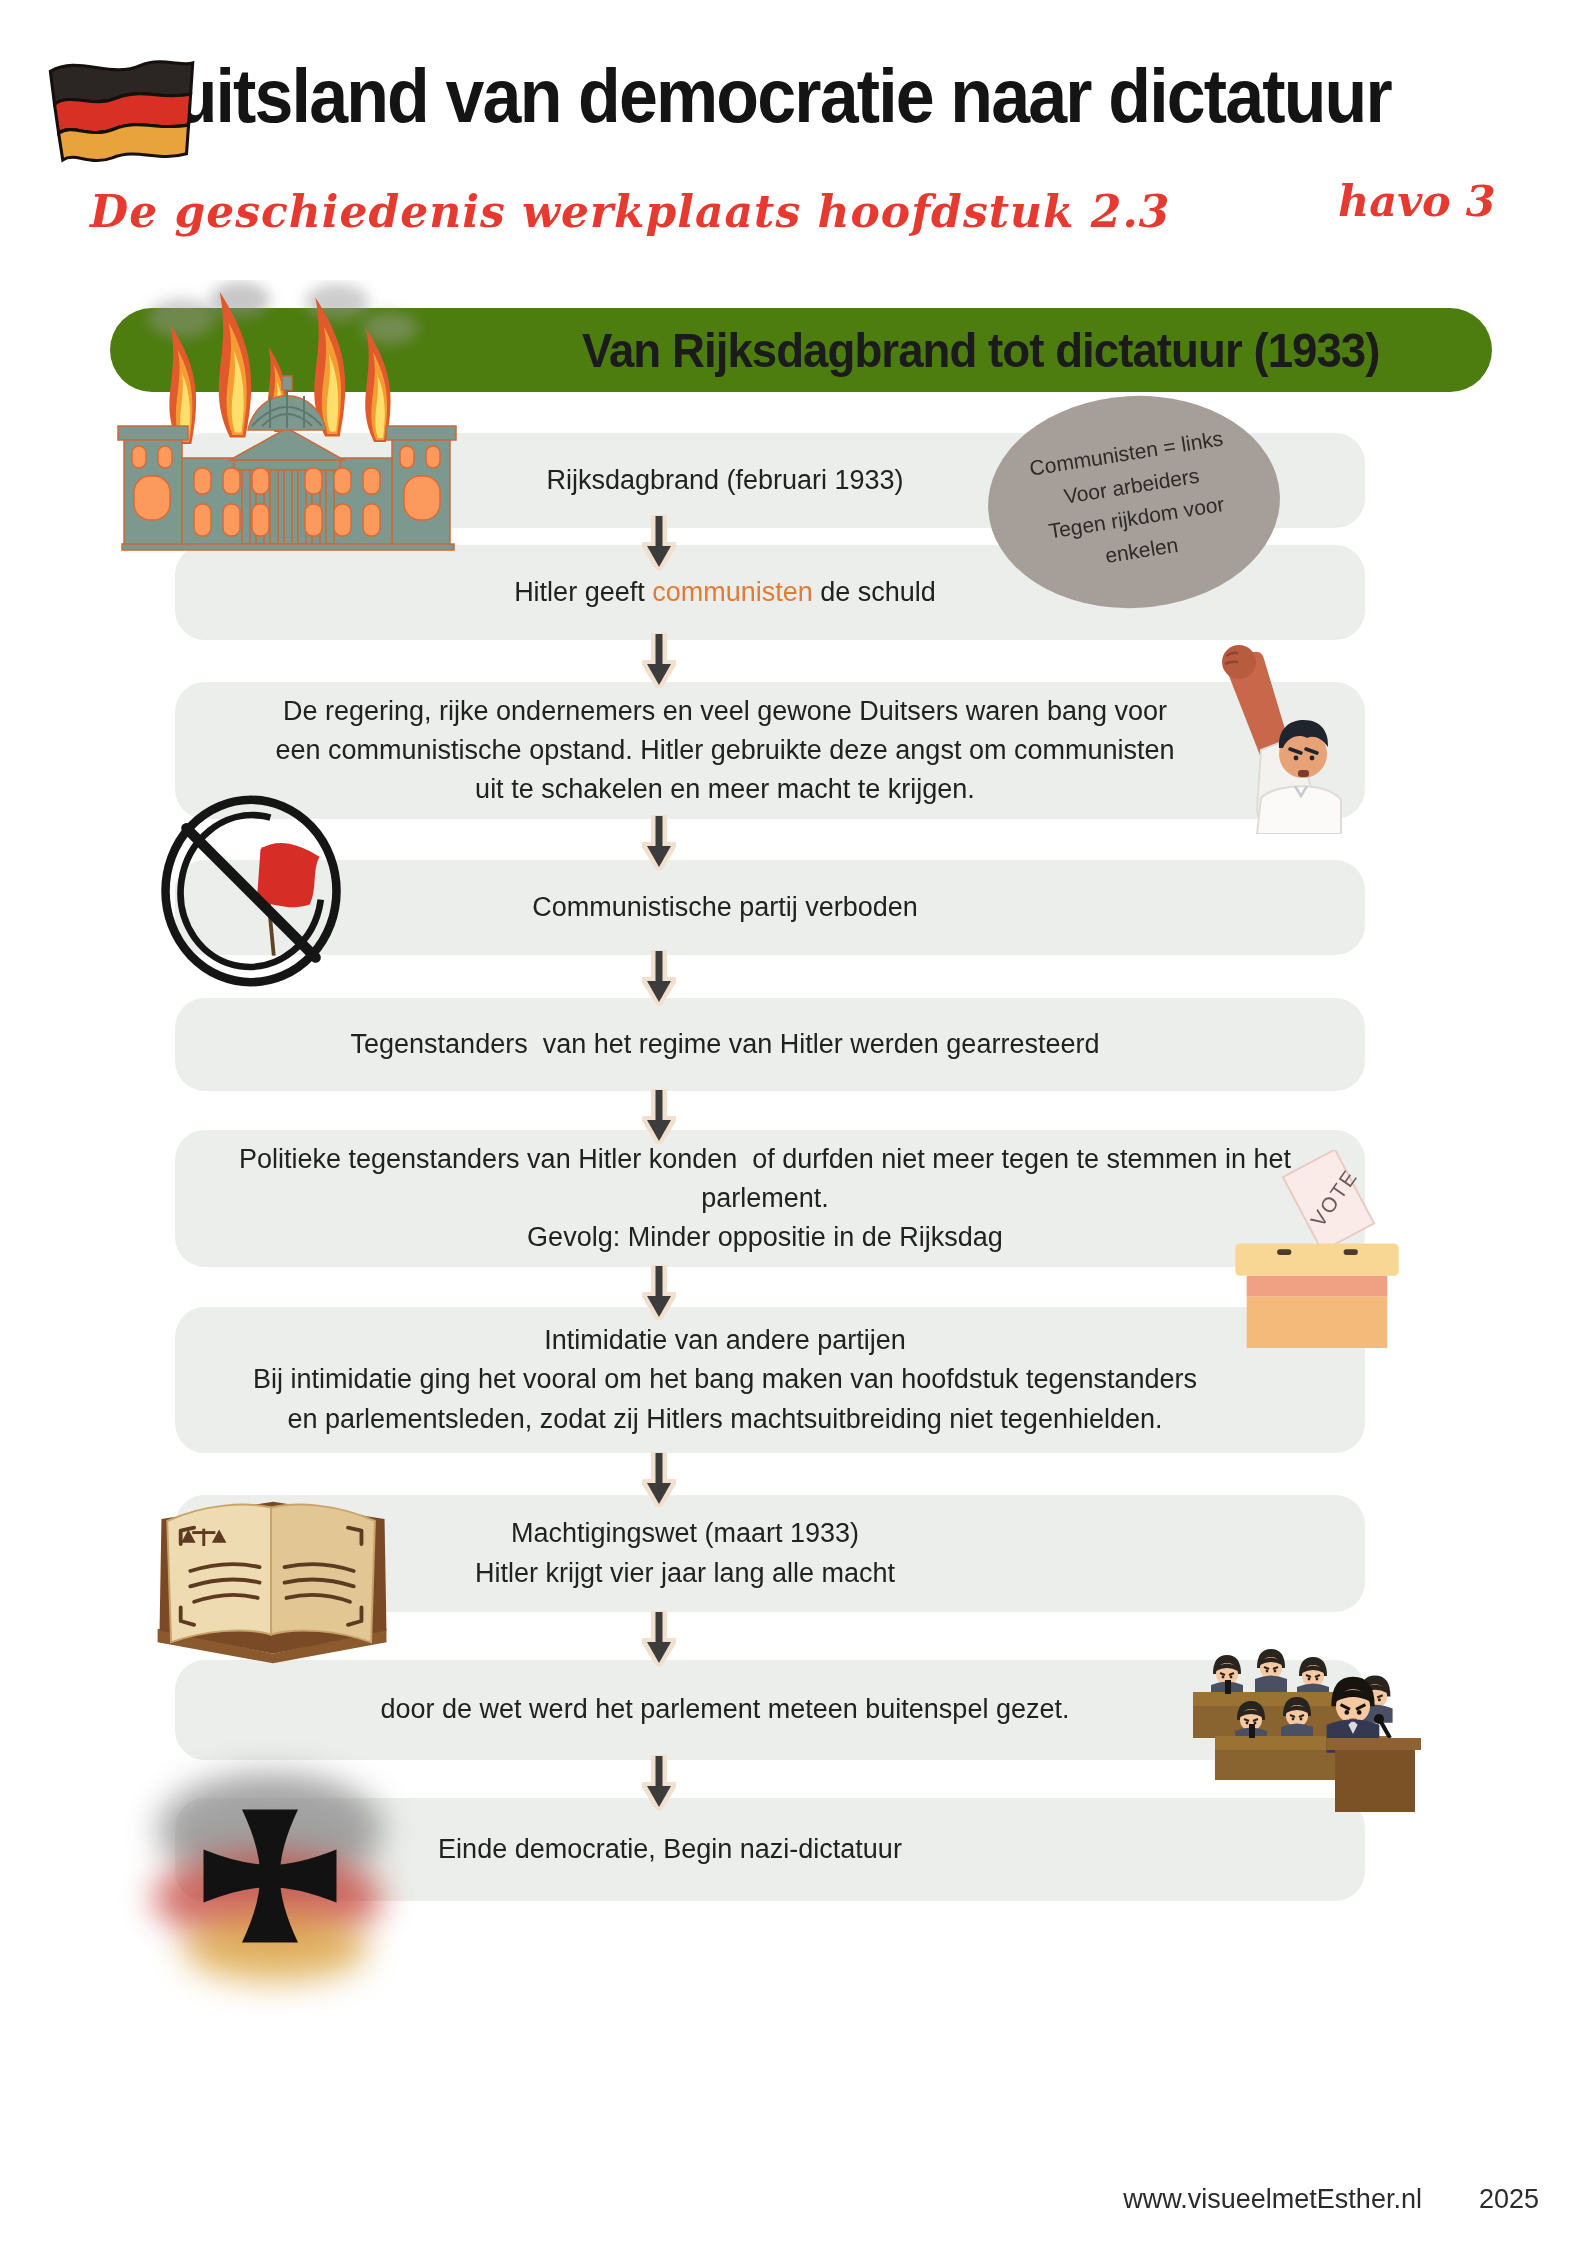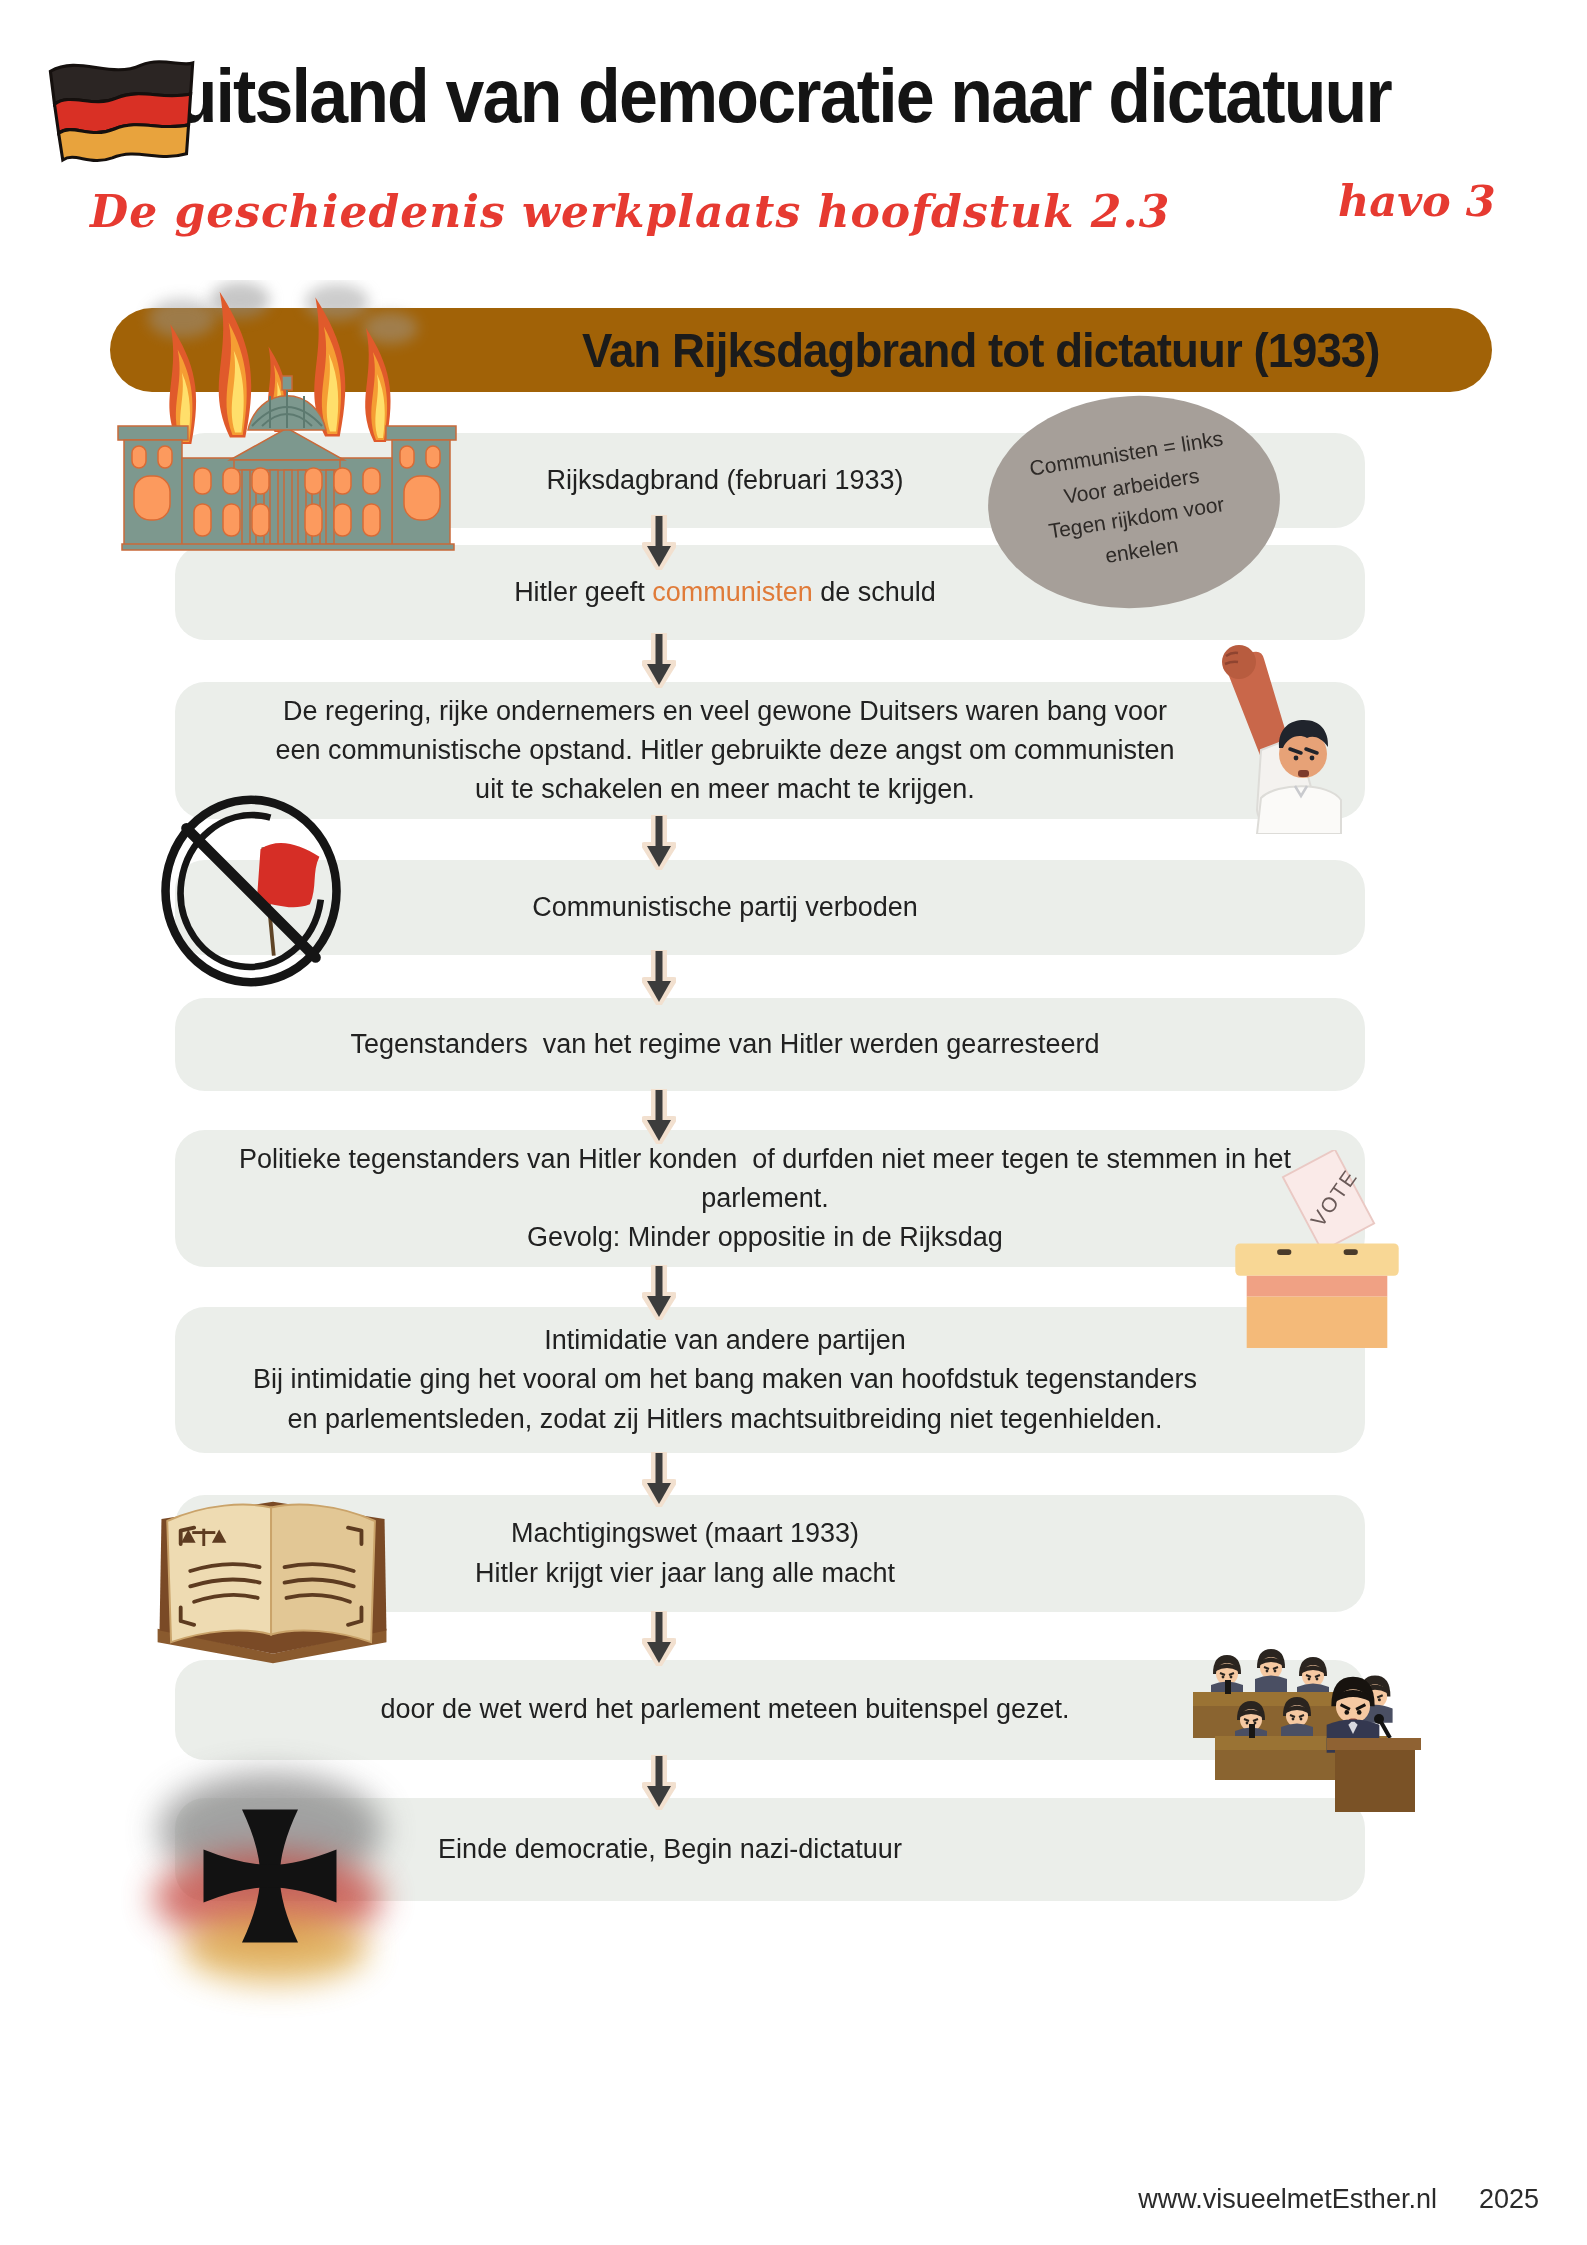--- a/index.html
+++ b/index.html
@@ -9,21 +9,21 @@
   
   .main-title{position:absolute;left:126px;top:52px;font-size:76px;font-weight:700;
               letter-spacing:-2px;color:#141414;white-space:nowrap;
               transform:scaleX(.92);transform-origin:left top;}
   .script{font-family:"DejaVu Serif","Liberation Serif",serif;font-style:italic;font-weight:700;
           color:#e63a31;}
   .subtitle{position:absolute;left:90px;top:186px;font-size:44px;letter-spacing:1px;white-space:nowrap;}
   .level{position:absolute;left:1338px;top:176px;font-size:43px;}
 
   
-  .section-bar{position:absolute;left:110px;top:308px;width:1382px;height:84px;background:#a16207;
+  .section-bar{position:absolute;left:110px;top:308px;width:1382px;height:84px;background:#4d7c0f;
                border-radius:42px;display:flex;align-items:center;justify-content:center;
                padding-left:360px;box-sizing:border-box;z-index:1;}
   .section-bar .t{font-size:48px;font-weight:700;color:#1b1b1b;letter-spacing:-1px;white-space:nowrap;
                   transform:scaleX(.95);}
 
   
   .box{position:absolute;left:175px;width:1190px;background:#ebeeea;border-radius:30px;
        display:flex;flex-direction:column;align-items:center;justify-content:center;
        box-sizing:border-box;padding:10px 150px 10px 60px;z-index:1;}
   .box-text{font-size:27px;line-height:1.45;text-align:center;color:#212121;white-space:pre-wrap;}
@@ -52,21 +52,21 @@
   .parliament{left:1185px;top:1622px;width:240px;height:192px;}
   .cross-wrap{left:148px;top:1768px;width:245px;height:220px;}
   .cloud{position:absolute;border-radius:50%;filter:blur(16px);}
   .cloud.gray{left:10px;top:5px;width:225px;height:115px;background:#8f8f8f;opacity:.8;}
   .cloud.red{left:5px;top:85px;width:230px;height:90px;background:#c4423a;opacity:.75;}
   .cloud.gold{left:35px;top:145px;width:185px;height:70px;background:#dba53e;opacity:.75;}
   .cross-svg{position:absolute;left:52px;top:22px;}
 
   
   .footer{position:absolute;right:48px;top:2184px;font-size:27px;color:#2b2b2b;z-index:2;}
-  .footer .year{margin-left:42px;}
+  .footer .year{margin-left:57px;}
 </style>
 </head>
 <body>
 
 <div class="page">
 
   <div class="icon flag-icon">
     <svg width="165" height="125" viewBox="0 0 160 120">
       <path d="M12,20 C40,4 70,28 100,14 C120,6 140,16 150,12 L148,42 C120,48 100,36 76,46 C52,56 32,40 16,52 Z" fill="#2b2523" stroke="#15100e" stroke-width="3"></path>
       <path d="M16,52 C32,40 52,56 76,46 C100,36 120,48 148,42 L146,72 C118,78 98,66 74,76 C50,86 34,70 20,80 Z" fill="#d93025" stroke="#15100e" stroke-width="3"></path>

